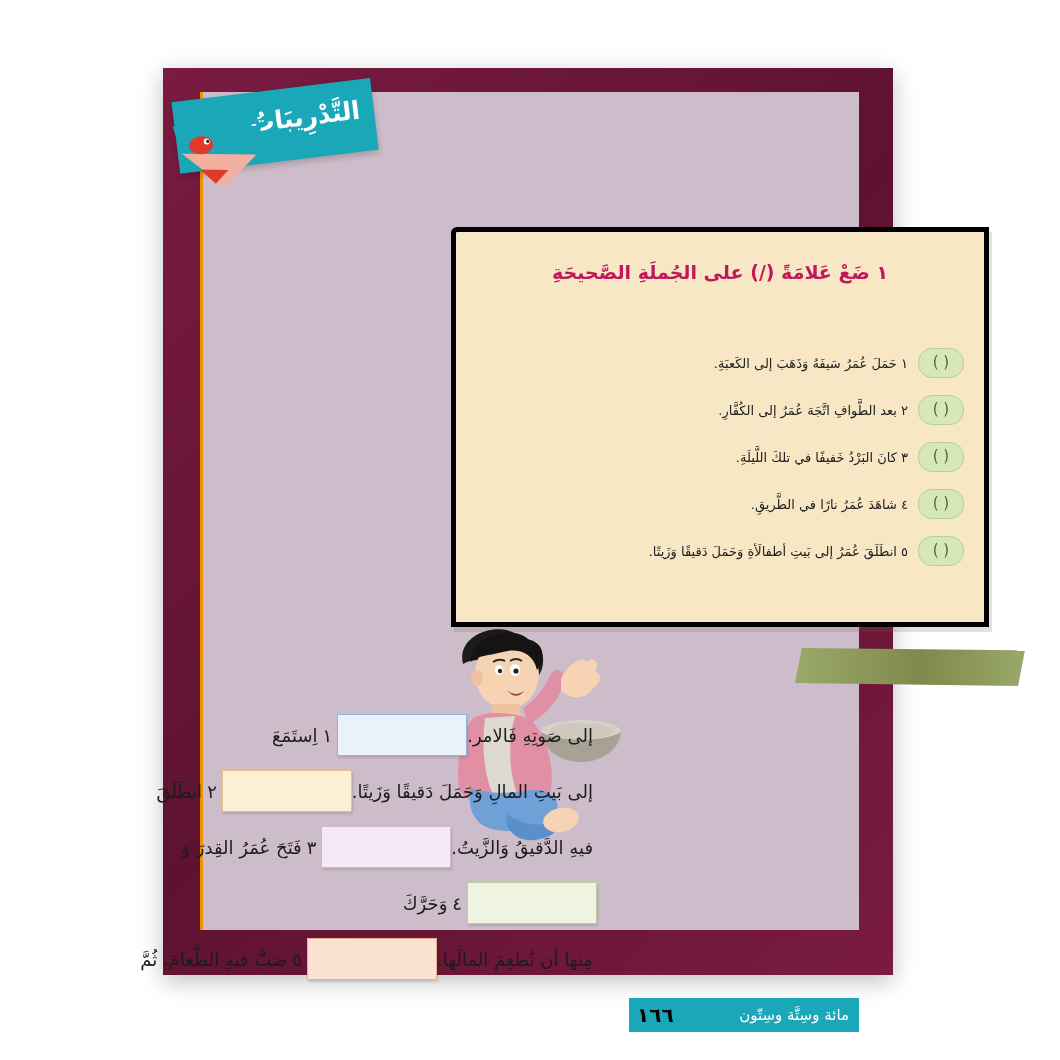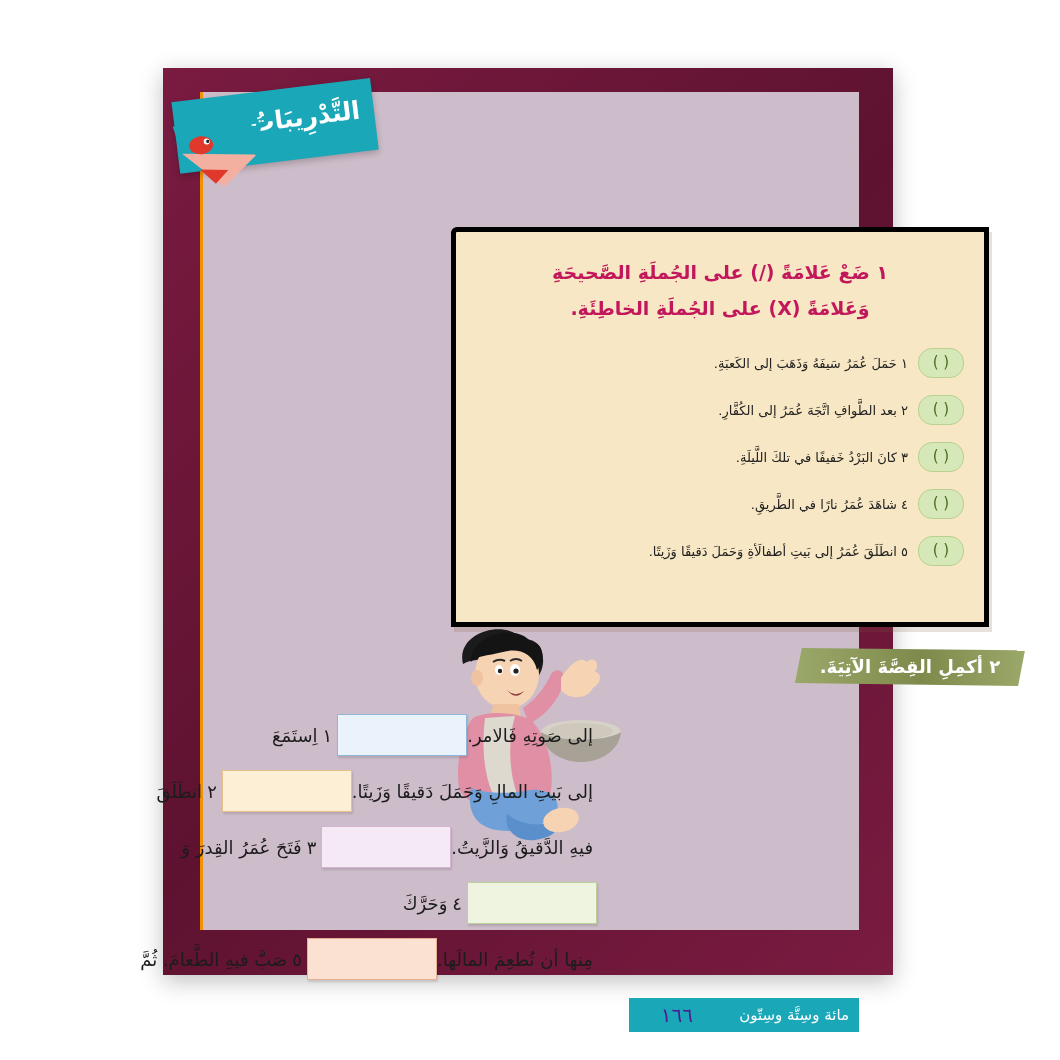--- a/index.html
+++ b/index.html
@@ -221,24 +221,24 @@
     height: 34px;
     background: #1aa7b8;
   }
   #footer-page-number {
     position: absolute;
     left: 8px;
     top: 0;
     width: 56px;
     height: 34px;
     line-height: 34px;
-    text-align: right;
-    color: #4c1d95;
+    text-align: left;
+    color: #000000;
     font-size: 20px;
-    font-weight: normal;
+    font-weight: bold;
   }
   #footer-page-words {
     position: absolute;
     right: 10px;
     top: 0;
     height: 18px;
     line-height: 34px;
     color: #ffffff;
     font-size: 15px;
   }
@@ -248,21 +248,20 @@
 
 <div id="page">
 
   <div id="book-page">
 
     <div id="content-area">
 
       <div id="exercise1-card">
         <div id="exercise1-instruction">
           <div>١ ضَعْ عَلامَةً (/) على الجُملَةِ الصَّحيحَةِ</div>
-          <div>وَعَلامَةً (X) على الجُملَةِ الخاطِئَةِ.</div>
         </div>
 
         <div id="tf-list">
 
           <div class="tf-row">
             <div class="tf-box">(   )</div>
             <div class="tf-text">
               <span>١</span>
               <span>حَمَلَ عُمَرُ سَيفَهُ وَذَهَبَ إلى الكَعبَةِ.</span>
             </div>
@@ -336,21 +335,20 @@
         <path d="M96 202 C112 214 132 216 146 206 C152 216 142 226 124 228 C106 230 92 218 96 202 Z" fill="#5a8fcc"></path>
 
         <ellipse cx="150" cy="208" rx="18" ry="12" fill="#f6d3b2" transform="rotate(-12 150 208)"></ellipse>
 
         <ellipse cx="170" cy="120" rx="40" ry="12" fill="#d7d2c8"></ellipse>
         <path d="M130 120 C132 140 152 150 170 150 C188 150 208 140 210 120 C196 130 144 130 130 120 Z" fill="#a8a296"></path>
         <ellipse cx="170" cy="119" rx="32" ry="8" fill="#cfc9bd"></ellipse>
       </svg>
 
       <div id="exercise2-banner"></div>
-      <div id="exercise2-banner-label" style="position:absolute;left:592px;top:556px;">٢ أكمِلِ القِصَّةَ الآتِيَةَ.</div>
 
       <div id="story-list">
 
         <div class="story-row">
           <span class="story-post">إلى صَوتِهِ فَالامر.</span>
           <span class="story-blank blank-blue"></span>
           <span class="story-num">١</span>
           <span class="story-pre">اِستَمَعَ</span>
         </div>
 

